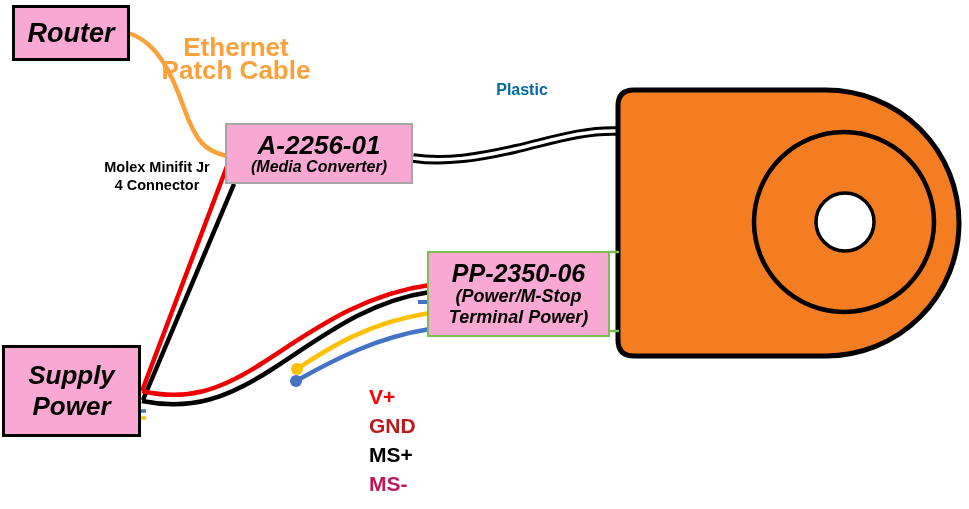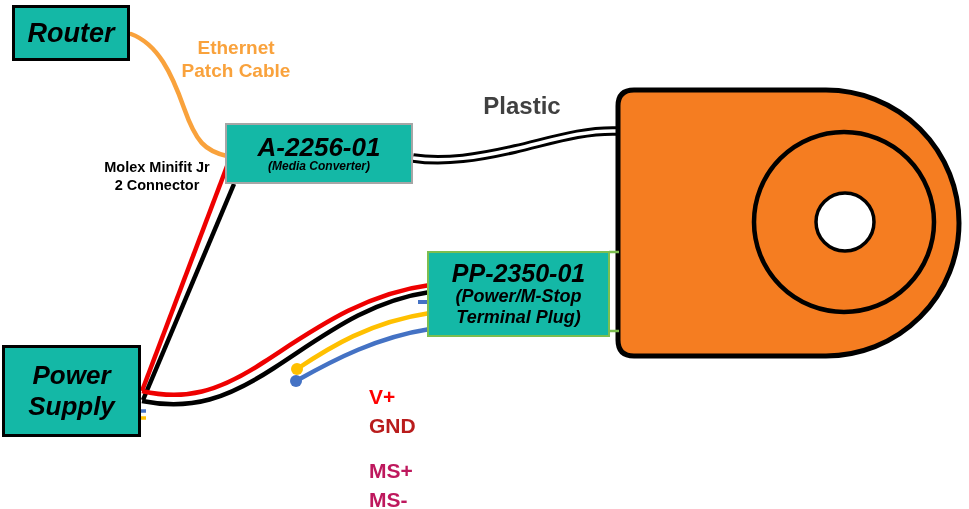--- a/index.html
+++ b/index.html
@@ -2,41 +2,41 @@
 <html><head>
 <meta charset="utf-8">
 <style>
   html,body{margin:0;padding:0;background:#fff;}
   .canvas{
     position:relative;width:969px;height:509px;background:#ffffff;overflow:hidden;
     font-family:"Liberation Sans",sans-serif;
   }
   svg.wires{position:absolute;left:0;top:0;width:969px;height:509px;}
   .box{
-    position:absolute;background:#14b8a6;display:flex;flex-direction:column;
+    position:absolute;background:#f9a8d4;display:flex;flex-direction:column;
     align-items:center;justify-content:center;text-align:center;
     font-weight:bold;font-style:italic;color:#000;box-sizing:border-box;z-index:3;
   }
   .router-box{left:12px;top:5px;width:118px;height:56px;border:3.5px solid #000;font-size:27px;}
   .converter-box{left:225px;top:123px;width:188px;height:61px;border:2px solid #A6A6A6;}
   .converter-box .title{font-size:26px;line-height:1.0;}
-  .converter-box .sub{font-size:12px;line-height:1.1;}
+  .converter-box .sub{font-size:16px;line-height:1.1;}
   .plug-box{left:427px;top:251px;width:183px;height:86px;border:2.5px solid #7CBE50;}
   .plug-box .title{font-size:25px;line-height:1.0;}
   .plug-box .sub{font-size:18px;line-height:1.15;}
   .power-box{left:2px;top:345px;width:139px;height:92px;border:3px solid #000;font-size:26px;line-height:1.2;}
   .flabel{position:absolute;transform:translateX(-50%);text-align:center;font-weight:bold;z-index:2;}
-  .ethernet-label{left:236px;top:36px;font-size:19px;line-height:23px;color:#F9A23C;}
+  .ethernet-label{left:236px;top:36px;font-size:26px;line-height:23px;color:#F9A23C;}
   .molex-label{left:157px;top:158px;font-size:14.5px;line-height:18px;color:#000;}
-  .fiber-label{left:522px;top:94px;font-size:24px;line-height:24px;color:#404040;}
+  .fiber-label{left:522px;top:78px;font-size:16px;line-height:24px;color:#0369a1;}
   .legend{position:absolute;left:369px;top:382px;z-index:4;font-weight:bold;font-size:21px;}
   .legend div{line-height:29px;}
   .lg-red{color:#FF0000;}
   .lg-black{color:#b91c1c;}
-  .lg-yellow{color:#be185d;margin-top:16px;}
+  .lg-yellow{color:#000000;}
   .lg-blue{color:#be185d;}
 </style>
 </head>
 <body>
 
 <div class="canvas">
 
   <svg class="wires" viewBox="0 0 969 509">
 
     <path d="M 131,34 C 158,44 172,74 184,108 C 196,142 205,151 227,156" fill="none" stroke="#F9A23C" stroke-width="4.5" stroke-linecap="round"></path>
@@ -70,38 +70,38 @@
   <div class="box router-box">
     <span>Router</span>
   </div>
 
   <div class="box converter-box">
     <span class="title">A-2256-01</span>
     <span class="sub">(Media Converter)</span>
   </div>
 
   <div class="box plug-box">
-    <span class="title">PP-2350-01</span>
+    <span class="title">PP-2350-06</span>
     <span class="sub">(Power/M-Stop</span>
-    <span class="sub">Terminal Plug)</span>
+    <span class="sub">Terminal Power)</span>
   </div>
 
   <div class="box power-box">
+    <span>Supply</span>
     <span>Power</span>
-    <span>Supply</span>
   </div>
 
   <div class="flabel ethernet-label">
     <div>Ethernet</div>
     <div>Patch Cable</div>
   </div>
 
   <div class="flabel molex-label">
     <div>Molex Minifit Jr</div>
-    <div>2 Connector</div>
+    <div>4 Connector</div>
   </div>
 
   <div class="flabel fiber-label">
     <div>Plastic</div>
   </div>
 
   <div class="legend">
     <div class="lg-red">V+</div>
     <div class="lg-black">GND</div>
     <div class="lg-yellow">MS+</div>

